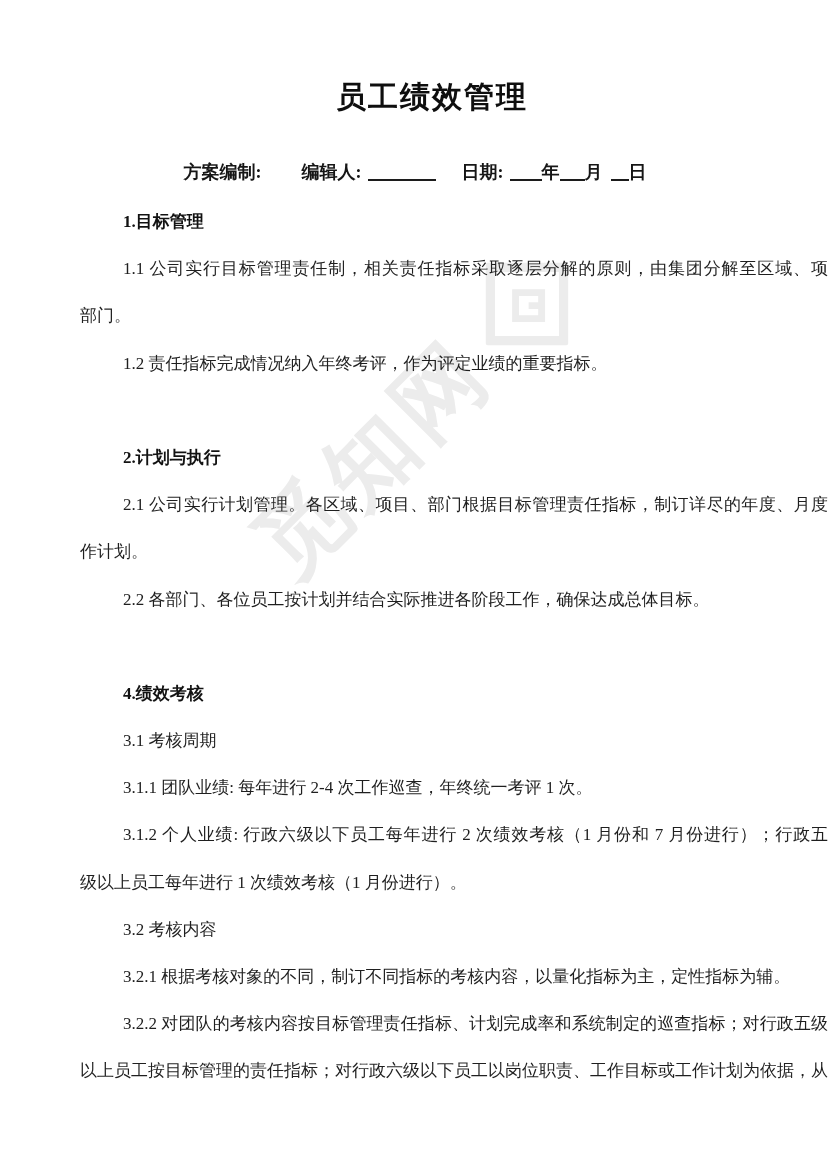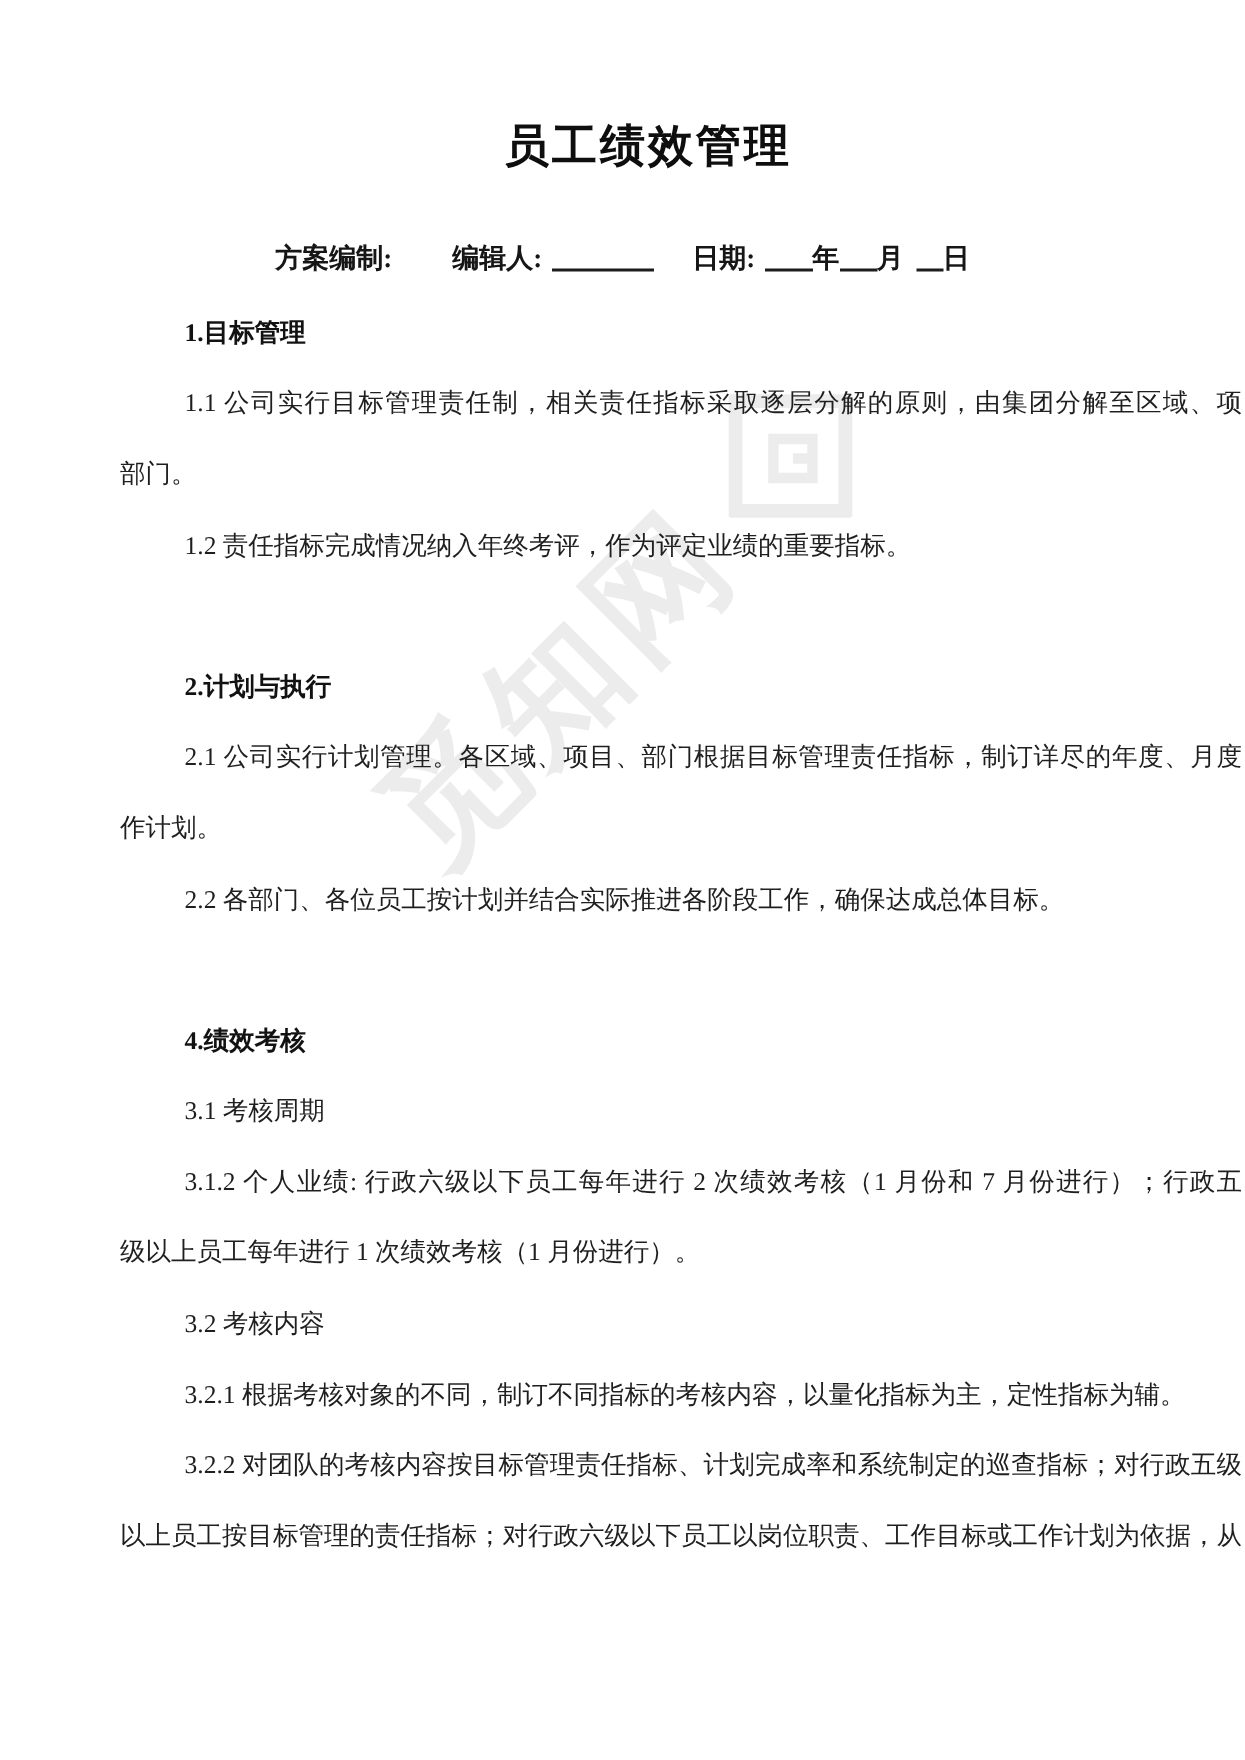--- a/index.html
+++ b/index.html
@@ -143,20 +143,21 @@
       <p class="line">部门。</p>
       <p class="line indent">1.2 责任指标完成情况纳入年终考评，作为评定业绩的重要指标。</p>
       <p class="line">&nbsp;</p>
       <p class="line heading indent">2.计划与执行</p>
       <p class="line indent justify">2.1 公司实行计划管理。各区域、项目、部门根据目标管理责任指标，制订详尽的年度、月度工</p>
       <p class="line">作计划。</p>
       <p class="line indent">2.2 各部门、各位员工按计划并结合实际推进各阶段工作，确保达成总体目标。</p>
       <p class="line">&nbsp;</p>
       <p class="line heading indent">4.绩效考核</p>
       <p class="line indent">3.1 考核周期</p>
+      <p class="line indent">3.1.1 团队业绩: 每年进行 2-4 次工作巡查，年终统一考评 1 次。</p>
       <p class="line indent justify">3.1.2 个人业绩: 行政六级以下员工每年进行 2 次绩效考核（1 月份和 7 月份进行）；行政五</p>
       <p class="line">级以上员工每年进行 1 次绩效考核（1 月份进行）。</p>
       <p class="line indent">3.2 考核内容</p>
       <p class="line indent">3.2.1 根据考核对象的不同，制订不同指标的考核内容，以量化指标为主，定性指标为辅。</p>
       <p class="line indent justify">3.2.2 对团队的考核内容按目标管理责任指标、计划完成率和系统制定的巡查指标；对行政五级</p>
       <p class="line justify">以上员工按目标管理的责任指标；对行政六级以下员工以岗位职责、工作目标或工作计划为依据，从</p>
     </div>
 
 </div>
 

